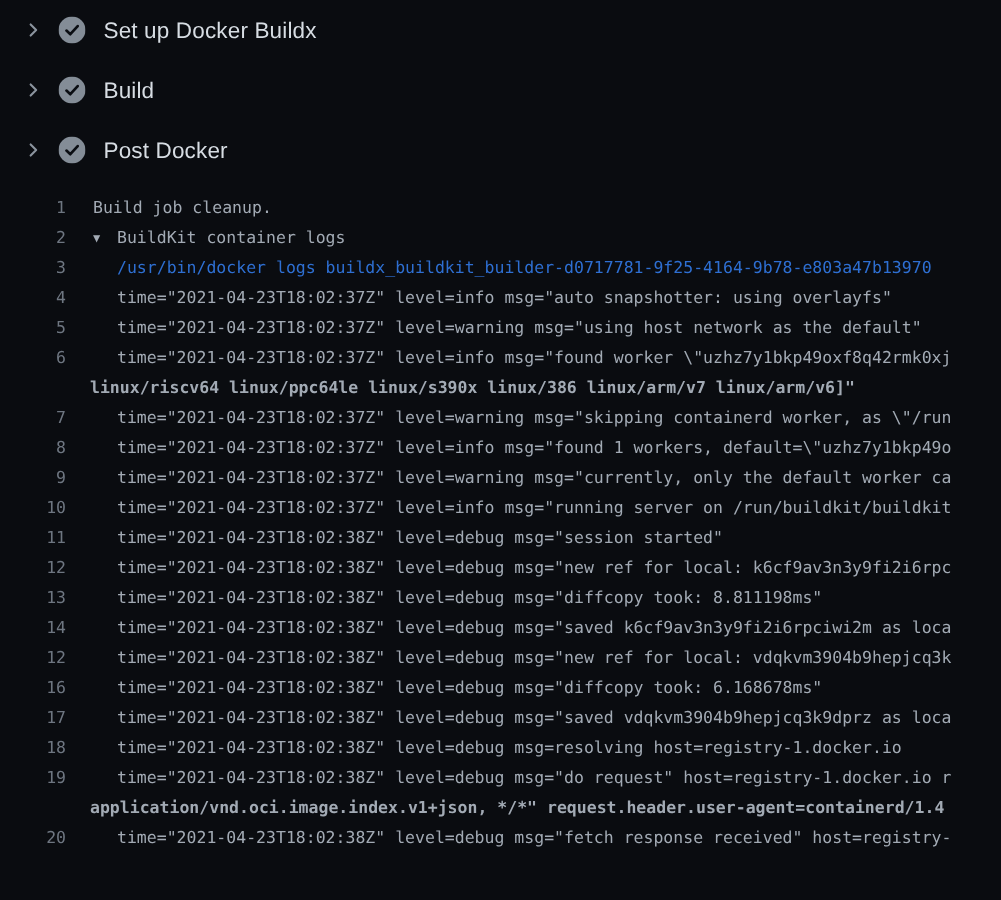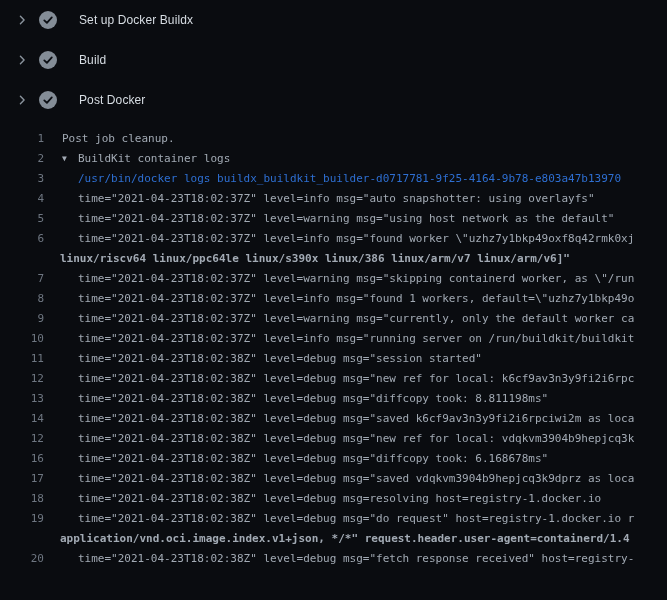--- a/index.html
+++ b/index.html
@@ -26,22 +26,22 @@
     width: 16px; height: 16px;
     display: flex; align-items: center; justify-content: center;
     color: var(--chevron-color, #8b949e);
     flex: none;
   }
   .chev svg { display: block; }
   .section-row.expanded .chev svg { transform: rotate(90deg); }
   .check { margin-left: 9px; width: 18px; height: 18px; flex: none; }
   .check svg { display: block; }
   .label {
-    margin-left: 22px;
-    font-size: 12px;
+    margin-left: 12px;
+    font-size: 15px;
     color: var(--step-title-color, #d7dde3);
     letter-spacing: 0.1px;
   }
 
   
   .log {
     padding-top: 9px;
     font-family: "DejaVu Sans Mono", monospace;
     font-size: 11px;
     line-height: 20px;
@@ -119,21 +119,21 @@
         <path d="M5.3 9.4 L7.9 11.8 L12.8 6.4" stroke="#0b0e13" stroke-width="1.8" fill="none" stroke-linecap="round" stroke-linejoin="round"></path>
       </svg>
     </span>
     <span class="label">Post Docker</span>
   </div>
 
 </div>
   <div class="log" id="log">
   <div class="log-row indent-base">
     <span class="num">1</span>
-    <span class="txt"><span>Post job cleanup.</span></span>
+    <span class="txt"><span>Build job cleanup.</span></span>
   </div>
 
   <div class="log-row indent-base">
     <span class="num">2</span>
     <span class="txt"><span class="tri">▼</span><span>BuildKit container logs</span></span>
   </div>
 
   <div class="log-row indent-group command">
     <span class="num">3</span>
     <span class="txt"><span>/usr/bin/docker logs buildx_buildkit_builder-d0717781-9f25-4164-9b78-e803a47b13970</span></span>

